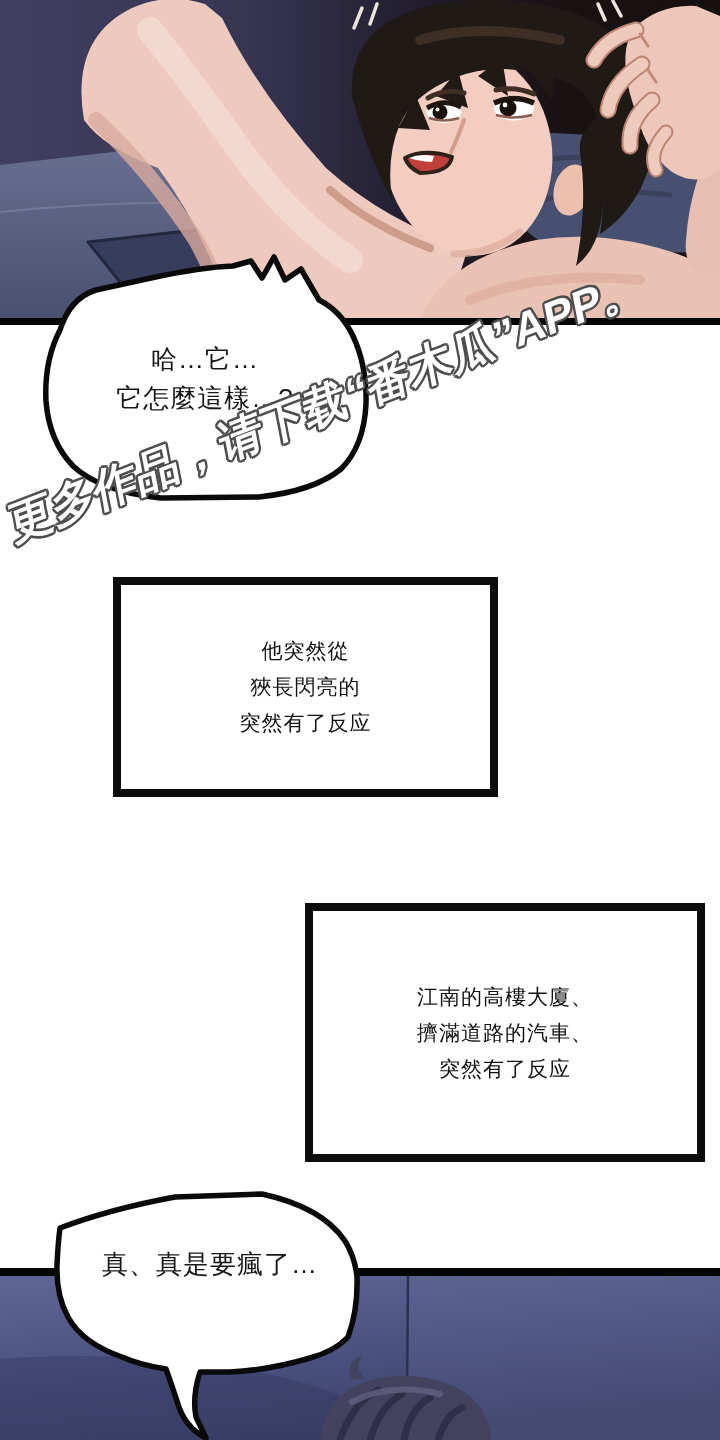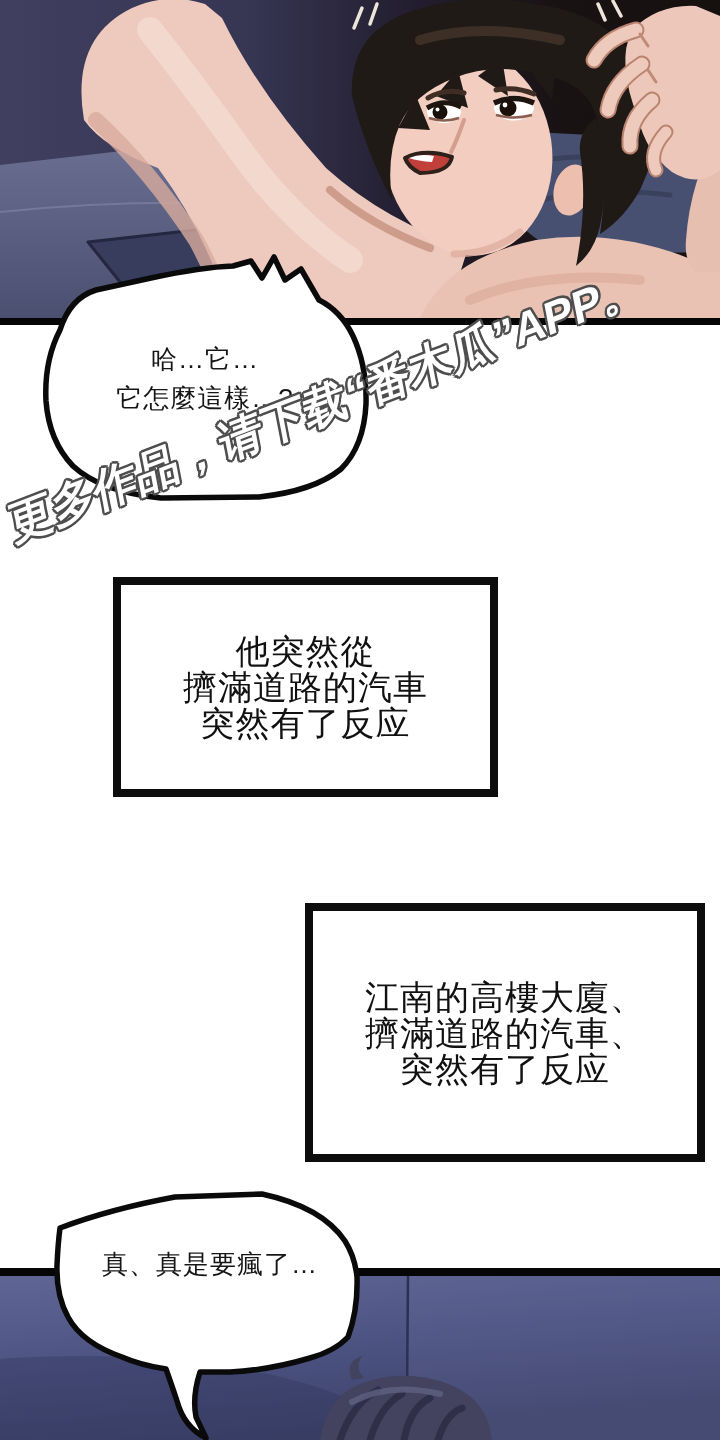--- a/index.html
+++ b/index.html
@@ -23,21 +23,21 @@
   .panel-bottom svg{display:block;width:720px;height:164px;}
   
   .narration-box{
     position:absolute;box-sizing:border-box;border:8px solid #0d0d0d;
     background:#ffffff;display:flex;flex-direction:column;
     justify-content:center;align-items:center;z-index:5;
   }
   .box-1{left:113px;top:577px;width:385px;height:220px;}
   .box-2{left:275px;top:903px;width:400px;height:259px;margin-left:30px;}
   .narration-box p{
-    margin:0;font-size:34px;line-height:36px;color:#111;
+    margin:0;font-size:21px;line-height:36px;color:#111;
     text-align:center;letter-spacing:1px;white-space:nowrap;
   }
   
   .bubble{position:absolute;z-index:8;}
   .bubble-1{left:30px;top:240px;width:350px;height:270px;}
   .bubble-2{left:30px;top:1185px;width:345px;height:255px;text-decoration:underline;}
   .bubble svg{position:absolute;left:0;top:0;display:block;}
   .bubble-text{position:absolute;text-align:center;}
   .bt-1{left:20px;top:100px;width:310px;}
   .bt-2{left:20px;top:60px;width:320px;}
@@ -145,21 +145,21 @@
 
       <g stroke="#ece6da" stroke-width="3.5" stroke-linecap="round">
         <path d="M362,8 L354,28 M377,4 L370,24"></path>
         <path d="M598,4 L605,20 M613,1 L621,16"></path>
       </g>
     </svg>
   </section>
 
   <div class="narration-box box-1">
     <p>他突然從</p>
-    <p>擠滿道路的汽車</p>
+    <p>狹長閃亮的</p>
     <p>突然有了反应</p>
   </div>
 
   <div class="narration-box box-2">
     <p>江南的高樓大廈、</p>
     <p>擠滿道路的汽車、</p>
     <p>突然有了反应</p>
   </div>
 
   <section class="panel-bottom">

